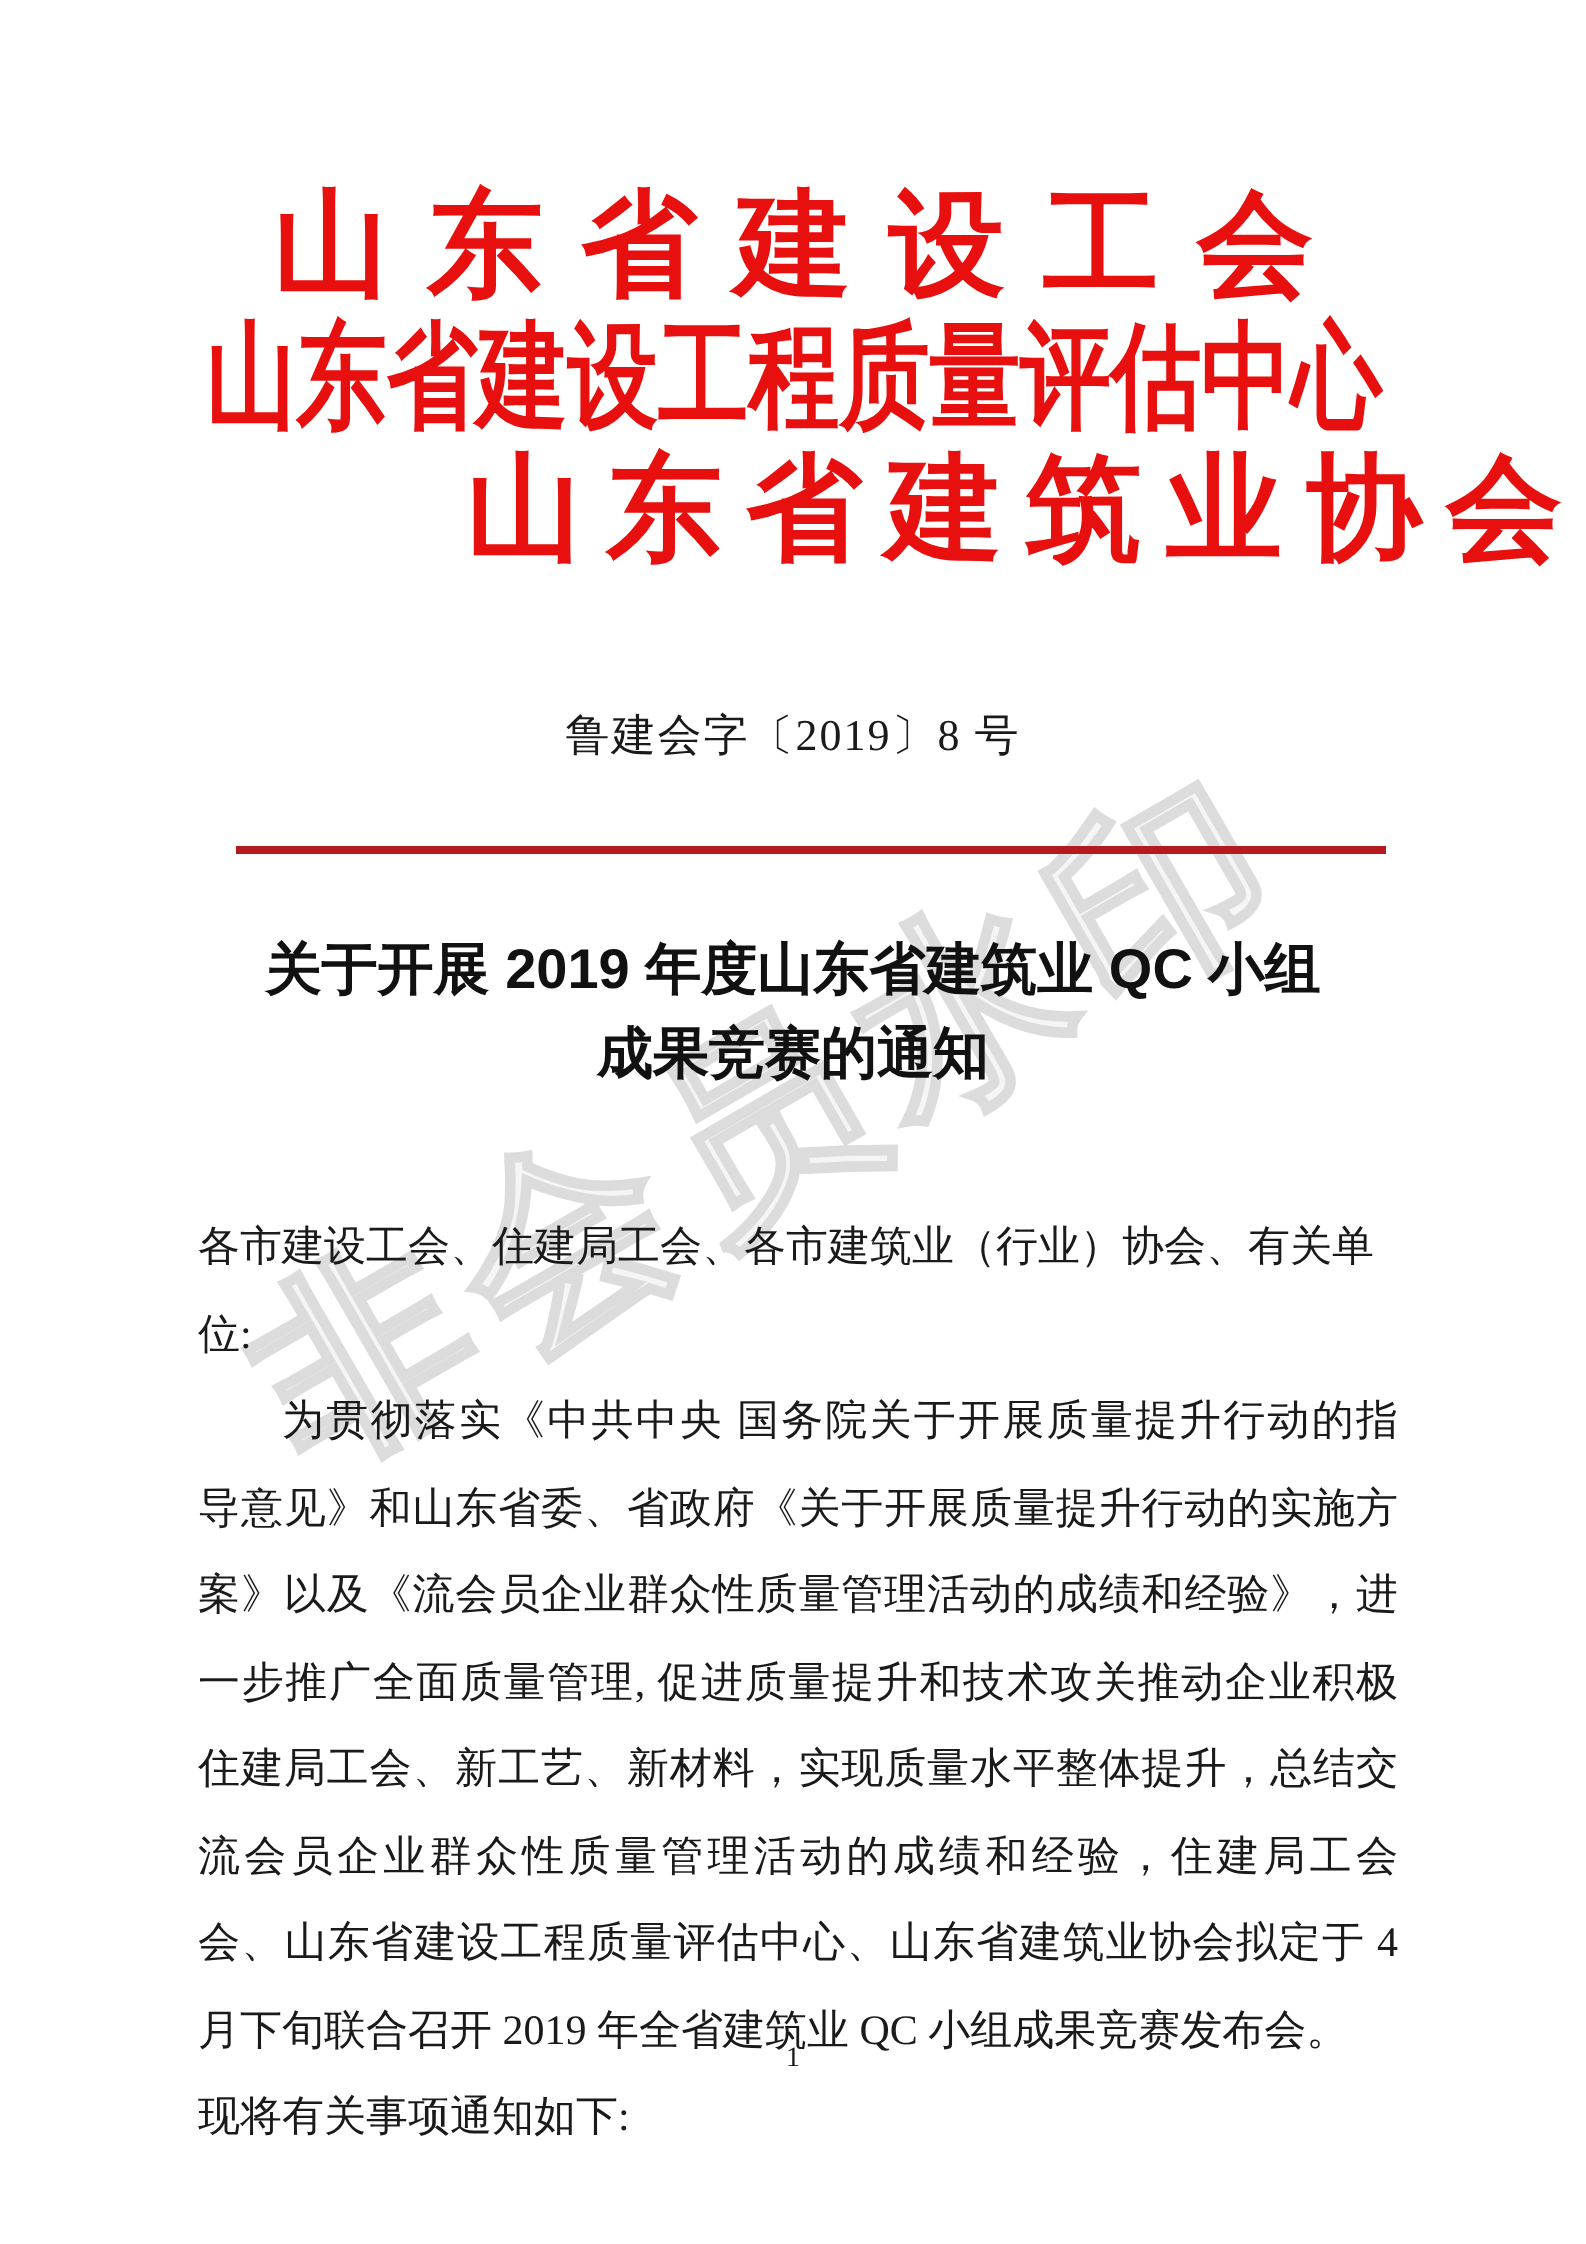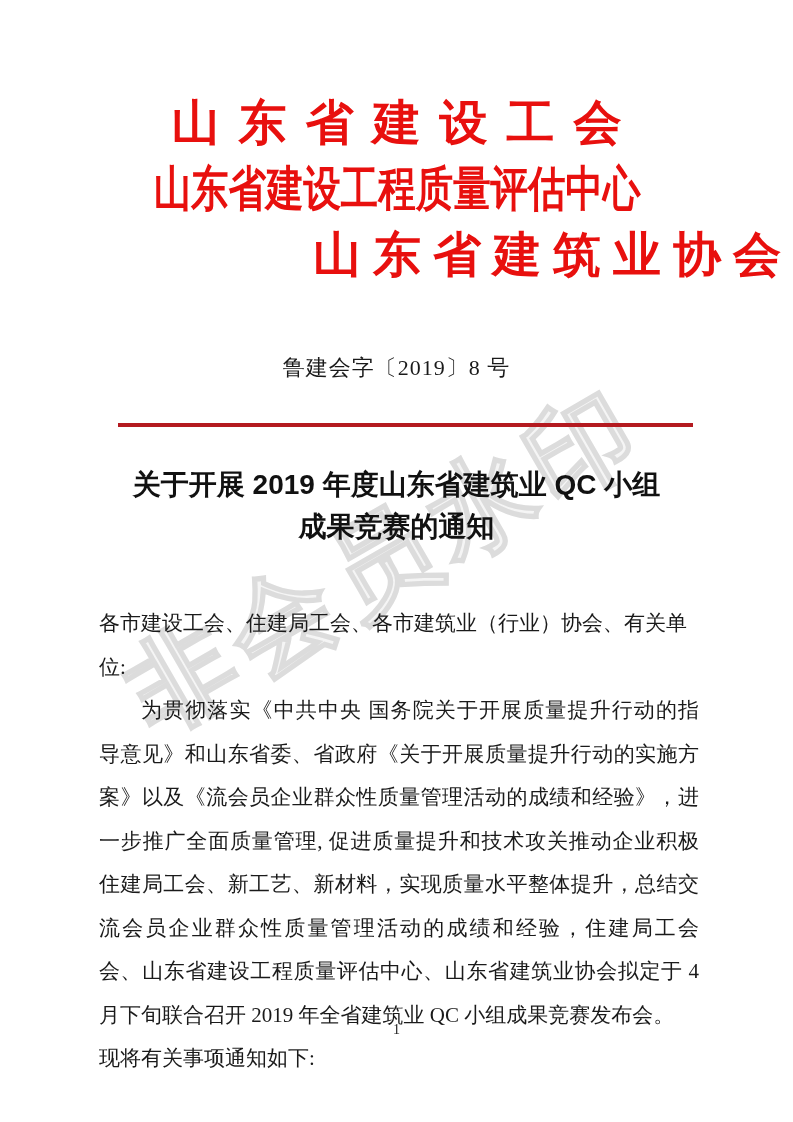--- a/index.html
+++ b/index.html
@@ -36,21 +36,21 @@
   .letterhead {
     position: absolute;
     top: 90px;
     left: 0;
     right: 0;
     text-align: center;
     font-weight: bold;
     color: var(--color-header-red, #e8100e);
     z-index: 1;
   }
-  .org-line { line-height: 66px; white-space: nowrap; font-size: 48px; }
+  .org-line { line-height: 66px; white-space: nowrap; font-size: 58px; }
   .org-1 { letter-spacing: 19px; text-indent: 19px; }
   .org-2-inner { display: inline-block; transform: scaleX(0.78); transform-origin: 50% 50%; }
   .org-3 { letter-spacing: 12px; text-indent: 12px; text-align: right; }
 
   .doc-number {
     position: absolute;
     top: 353px;
     left: 0;
     right: 0;
     text-align: center;

